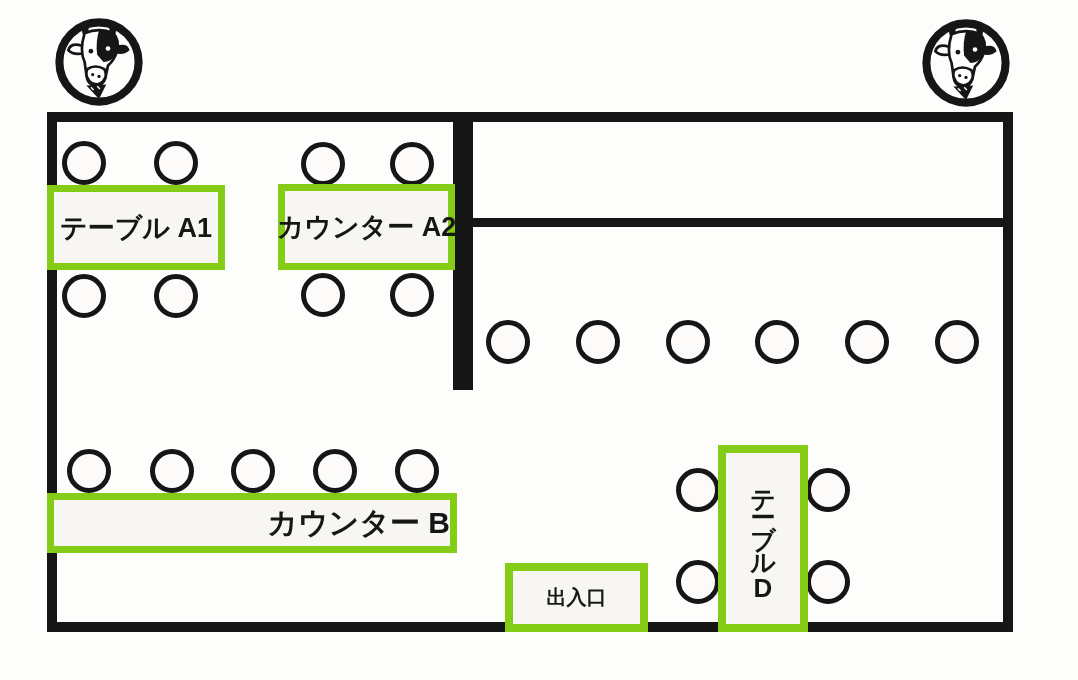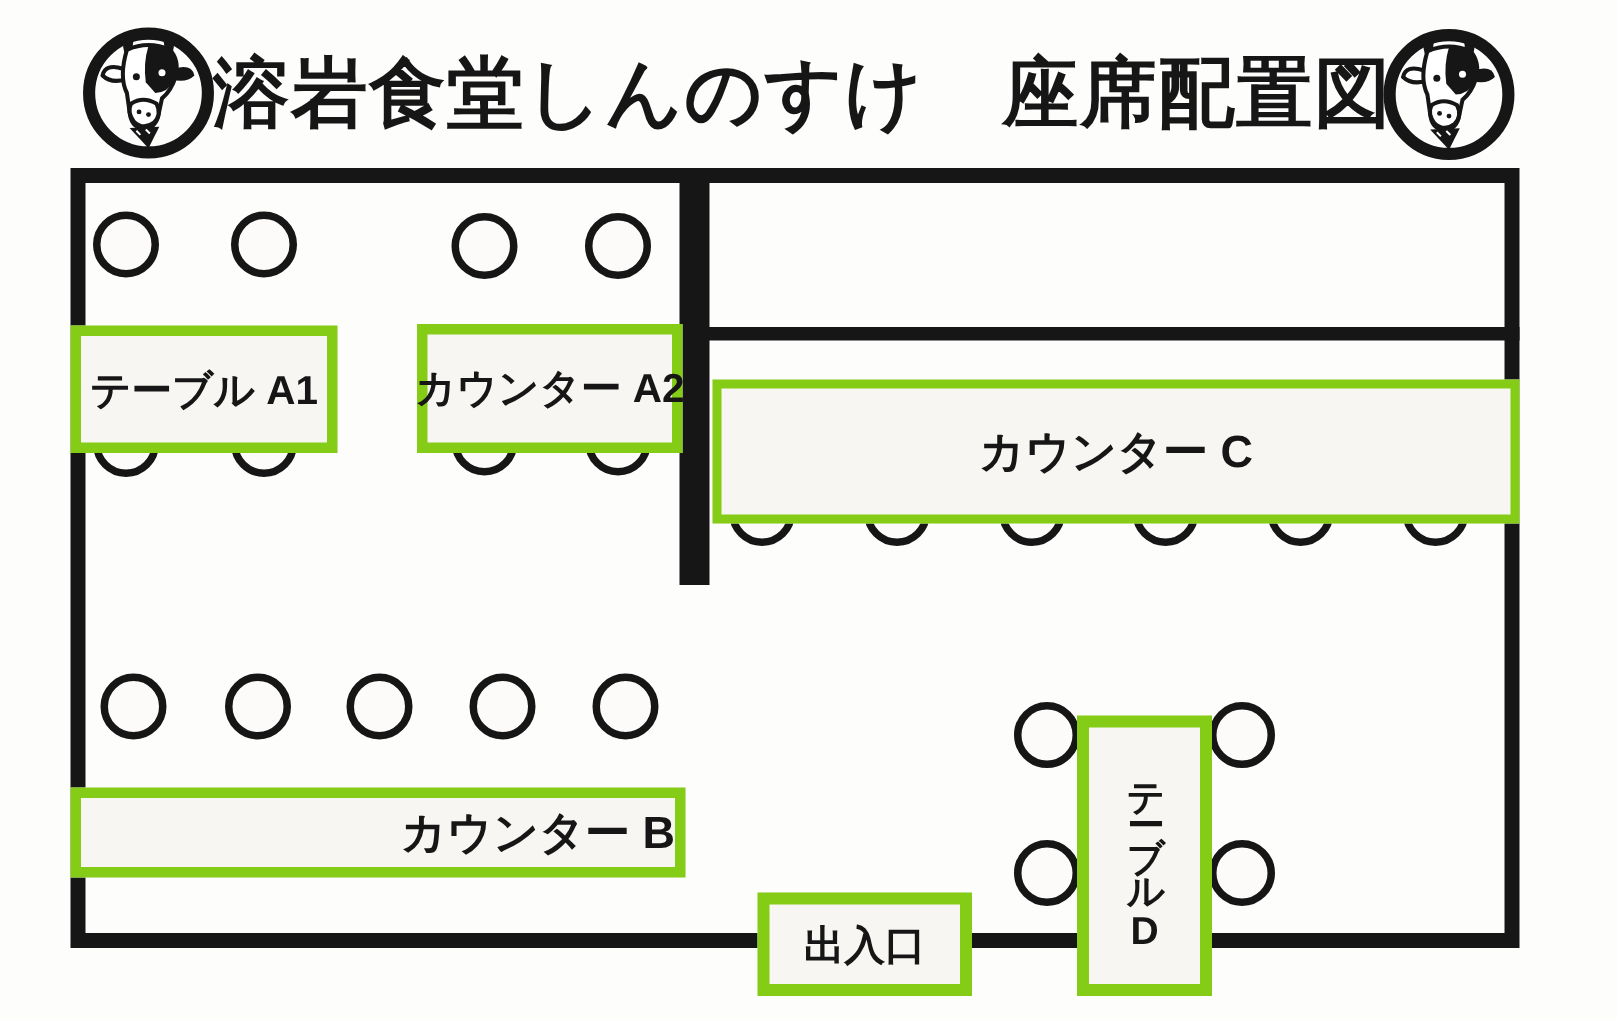--- a/index.html
+++ b/index.html
@@ -40,27 +40,27 @@
     position:absolute;width:44px;height:44px;box-sizing:border-box;
     border:5px solid #161616;border-radius:50%;
     background:#fcfbf9;z-index:1;
   }
 
   
   .box{
     position:absolute;box-sizing:border-box;background:#f7f6f2;
     border:6px solid #84cc16;z-index:2;
     display:flex;align-items:center;justify-content:center;
-    color:#161616;font-weight:700;white-space:nowrap;margin-top:32px;
+    color:#161616;font-weight:700;white-space:nowrap;
   }
   .table-a1{left:47px;top:185px;width:178px;height:85px;border-width:7px;font-size:27px;}
   .table-a2{left:278px;top:184px;width:177px;height:86px;border-width:7px;font-size:27px;}
   .counter-c{left:475px;top:221px;width:538px;height:96px;font-size:30px;}
   .counter-b{left:47px;top:493px;width:410px;height:60px;border-width:7px;font-size:30px;justify-content:flex-end;}
-  .entrance{left:505px;top:563px;width:143px;height:69px;border-width:8px;font-size:27px;}
+  .entrance{left:505px;top:563px;width:143px;height:69px;border-width:8px;font-size:20px;}
   .table-d{
     left:718px;top:445px;width:90px;height:187px;border-width:8px;font-size:25px;
     flex-direction:column;
   }
   .table-d .v-kana{
     writing-mode:vertical-rl;text-orientation:mixed;letter-spacing:2px;line-height:1;
   }
   .table-d .v-letter{margin-top:6px;font-size:26px;}
 </style>
 </head>
@@ -80,21 +80,20 @@
       <circle cx="41" cy="38" r="2.6" fill="#161616"></circle>
       <circle cx="60" cy="35" r="2.6" fill="#ffffff"></circle>
       <path d="M37 58 Q46 52 56 58 Q60 66 54 72 Q46 78 39 71 Q34 64 37 58 Z" fill="#ffffff" stroke="#161616" stroke-width="3"></path>
       <circle cx="43" cy="64" r="1.8" fill="#161616"></circle>
       <circle cx="50" cy="66" r="1.8" fill="#161616"></circle>
       <path d="M36 76 L58 75 L50 91 Z" fill="#161616"></path>
       <path d="M41 78 l3 3 M48 77 l3 3" stroke="#ffffff" stroke-width="1.5"></path>
     </svg>
   </div>
 
-  <div class="title">溶岩食堂しんのすけ　座席配置図</div>
 
   <div class="logo right">
     <svg viewBox="0 0 100 100">
       <circle cx="50" cy="50" r="44" fill="#fdfdfc" stroke="#161616" stroke-width="9"></circle>
       <path d="M33 22 Q27 8 40 9 Q36 16 41 22 Z" fill="#161616"></path>
       <path d="M67 22 Q73 8 60 9 Q64 16 59 22 Z" fill="#161616"></path>
       <path d="M31 32 Q18 28 16 37 Q22 43 33 40 Z" fill="#ffffff" stroke="#161616" stroke-width="3"></path>
       <path d="M69 32 Q82 28 84 37 Q78 43 67 40 Z" fill="#161616"></path>
       <path d="M34 18 Q50 11 66 18 Q73 26 70 38 Q67 48 60 54 L57 68 Q54 77 45 76 Q37 75 36 64 L34 50 Q28 38 34 18 Z" fill="#ffffff" stroke="#161616" stroke-width="3"></path>
       <path d="M50 15 Q64 13 69 22 Q73 32 69 41 Q64 50 55 50 L48 42 Q46 28 50 15 Z" fill="#161616"></path>
@@ -141,23 +140,20 @@
   <div class="seat" style="left:806px;top:560px;"></div>
 
   <div class="box table-a1">
     <span>テーブル A1</span>
   </div>
 
   <div class="box table-a2">
     <span>カウンター A2</span>
   </div>
 
-  <div class="box counter-c">
-    <span>カウンター C</span>
-  </div>
 
   <div class="box counter-b">
     <span>カウンター B</span>
   </div>
 
   <div class="box entrance">
     <span>出入口</span>
   </div>
 
   <div class="box table-d">

